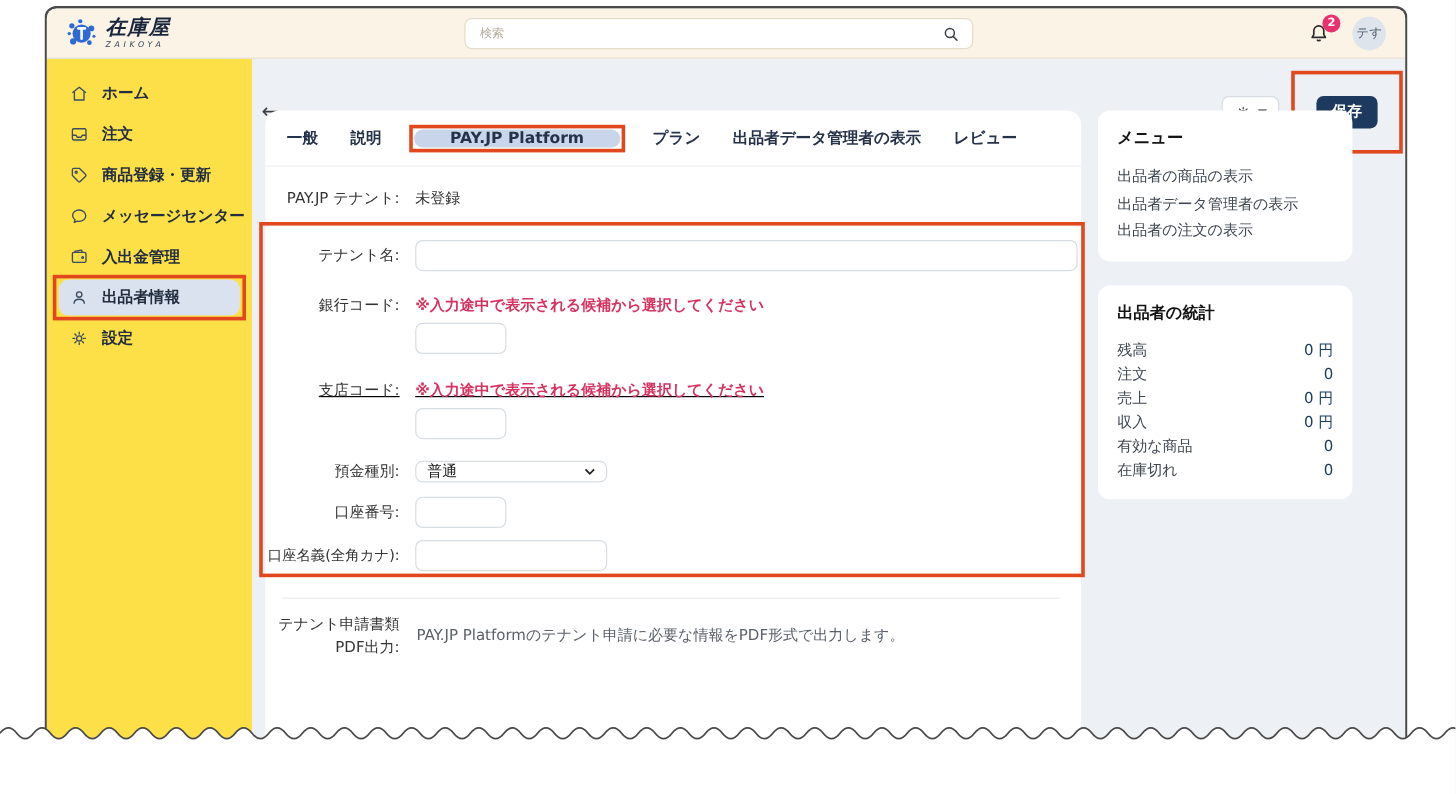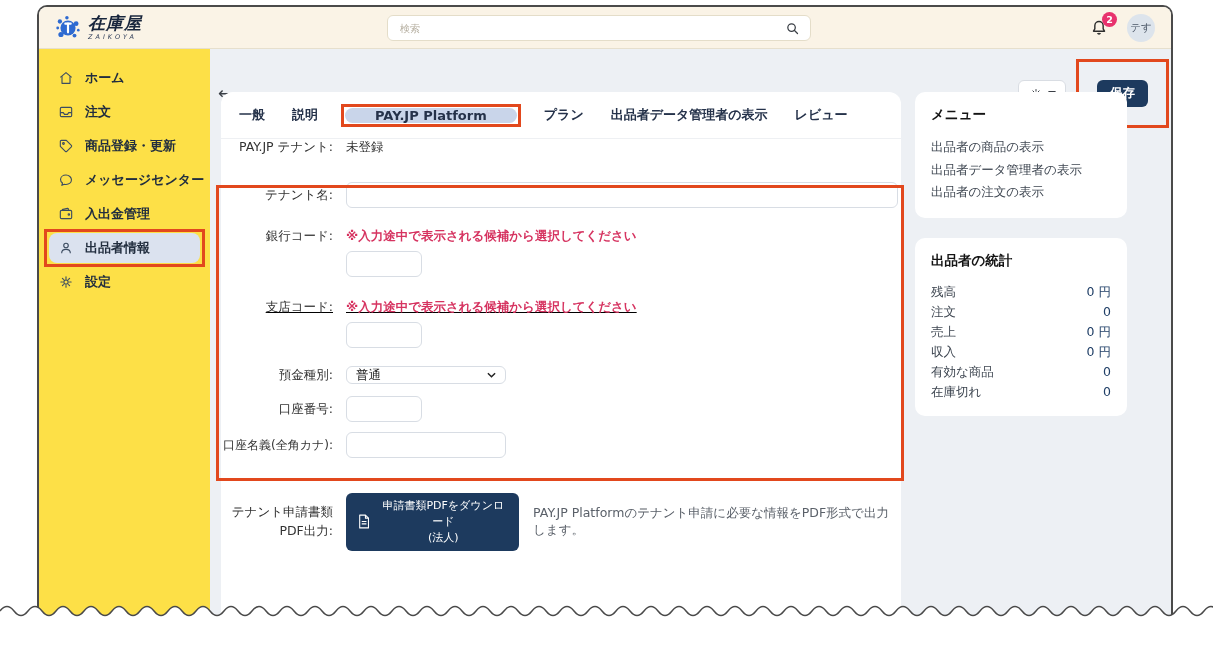--- a/index.html
+++ b/index.html
@@ -69,21 +69,21 @@
     background:var(--accent-navy,#1d3a5e);color:#fff;font-size:12.5px;font-weight:600;
     padding:5px 13px;border-radius:6px;border:none;cursor:pointer;font-family:inherit;
   }
   
   .content{position:absolute;top:43px;left:11px;right:0;bottom:-30px;display:flex;align-items:flex-start;gap:14px;}
   .card-main{width:680px;background:#fff;border-radius:12px;position:relative;height:545px;box-sizing:border-box;}
   .tabbar{display:flex;align-items:center;gap:27px;padding-left:18px;height:46px;border-bottom:1px solid #eef0f3;}
   .tab{font-size:13px;font-weight:600;color:#25324a;cursor:pointer;white-space:nowrap;}
   .ann-box{border:3px solid var(--annotation,#e2481d);padding:1px;display:inline-flex;margin:0 -4px;}
   .tab.active{background:var(--active-pill,#c9d5ea);padding:0 30px;border-radius:8px;}
-  .status-row{display:flex;align-items:center;margin-top:0;font-size:12.5px;color:#333;}
+  .status-row{display:flex;align-items:center;margin-top:18px;font-size:12.5px;color:#333;}
   .flabel{width:112px;text-align:right;font-size:12.5px;color:#333;flex-shrink:0;white-space:nowrap;}
   .fvalue{margin-left:13px;color:#333;}
   .form-ann{
     position:absolute;left:-5px;right:-3px;top:93px;height:296px;
     border:3px solid var(--annotation,#e2481d);pointer-events:none;box-sizing:border-box;
   }
   .frow{display:flex;align-items:center;}
   .frow-top{display:flex;align-items:flex-start;}
   .inp{
     height:26px;border:1px solid #d8dde4;border-radius:6px;background:#fff;
@@ -317,31 +317,20 @@
             <input class="inp medium" style="">
           </div>
 
           <div class="divider"></div>
 
           <div class="pdf-row">
             <span class="pdf-label">
               <span>テナント申請書類</span><br>
               <span>PDF出力:</span>
             </span>
-            <button class="pdf-btn">
-              <svg width="15" height="17" viewBox="0 0 20 24" fill="none" stroke="#fff" stroke-width="1.6" stroke-linejoin="round">
-                <path d="M4 2.5 h8.5 L17 7 V21.5 H4 Z"></path>
-                  <path d="M12.5 2.5 V7 H17"></path>
-                  <path d="M7 12 h7 M7 15.5 h7"></path>
-              </svg>
-              <span class="pdf-btn-text">
-                <span>申請書類PDFをダウンロード</span>
-                <span>(法人)</span>
-              </span>
-            </button>
             <span class="pdf-desc">PAY.JP Platformのテナント申請に必要な情報をPDF形式で出力します。</span>
           </div>
         </div>
 
         <div class="col-right">
           <div class="panel">
             <div class="panel-title">メニュー</div>
             <div class="menu-item">出品者の商品の表示</div>
             <div class="menu-item">出品者データ管理者の表示</div>
             <div class="menu-item">出品者の注文の表示</div>

